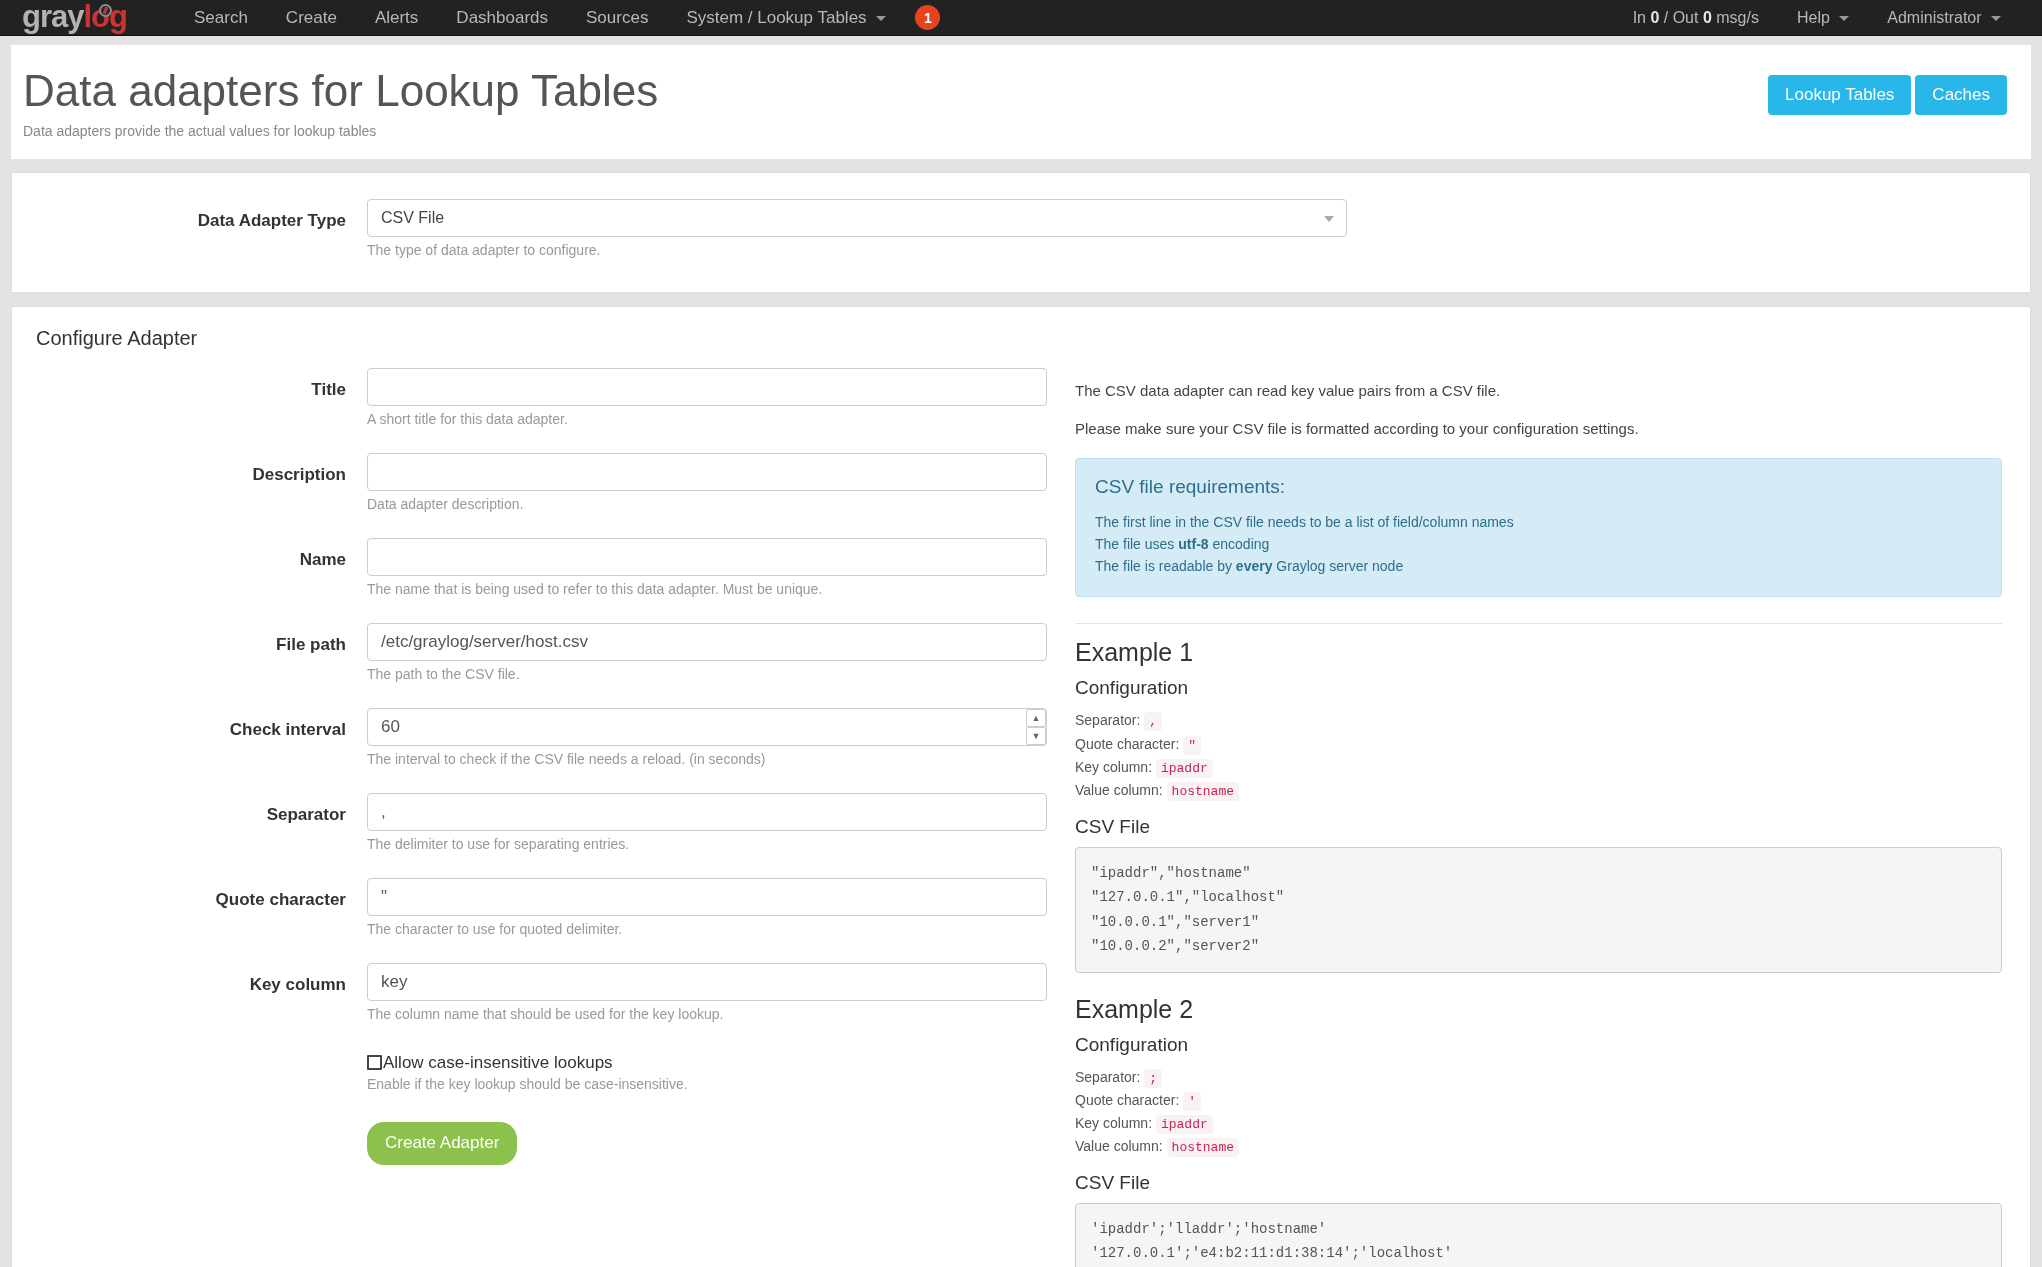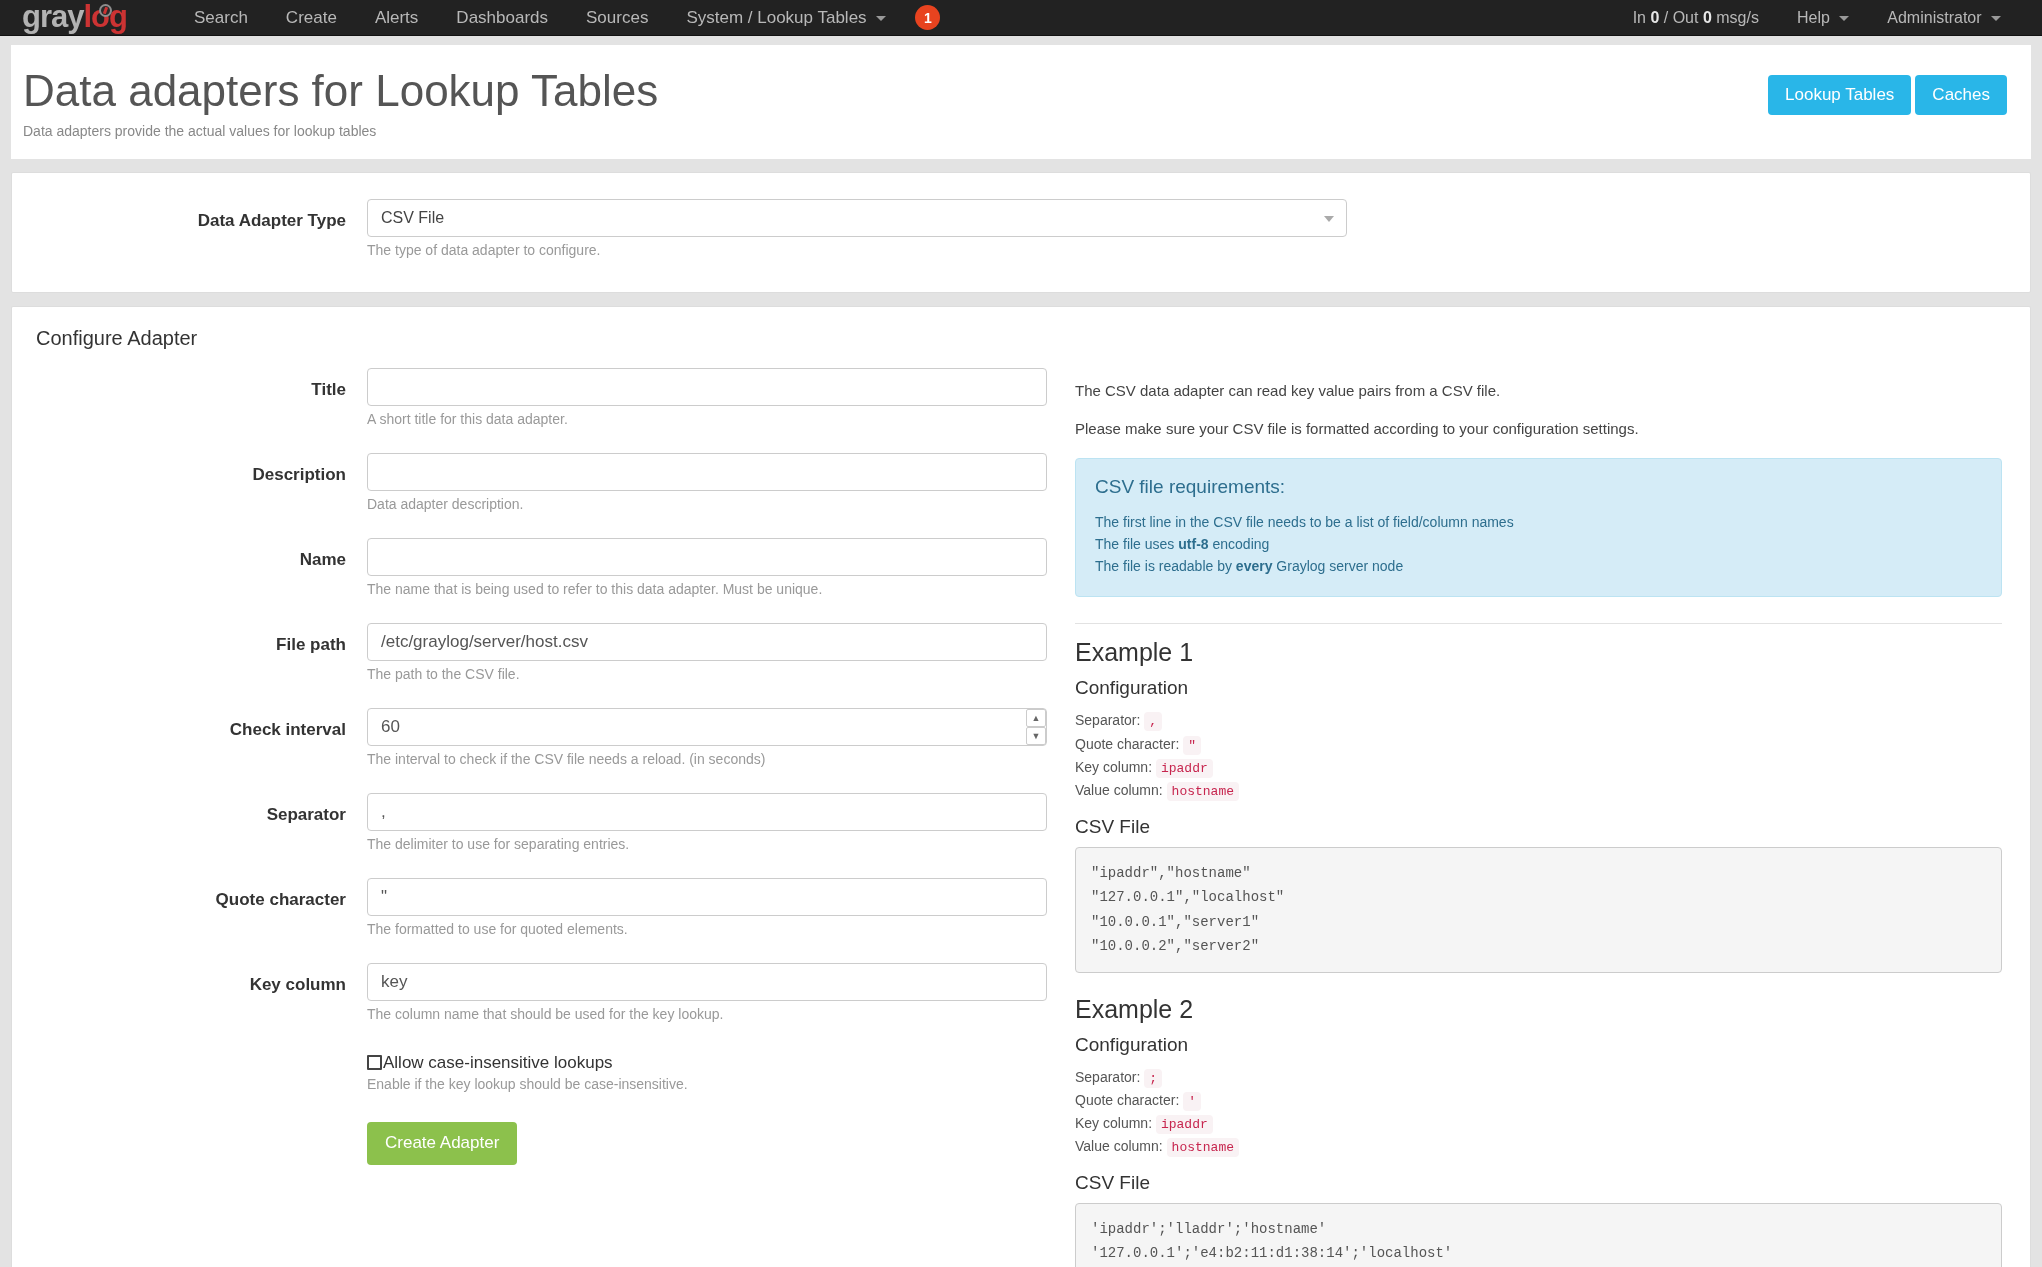--- a/index.html
+++ b/index.html
@@ -112,21 +112,21 @@
   .btn {
     border: none;
     border-radius: 4px;
     font-size: 17px;
     padding: 10px 17px;
     cursor: pointer;
     font-family: "Liberation Sans", sans-serif;
     line-height: 1.2;
   }
   .btn-info { background: #29b6e8; color: #fff; }
-  .btn-success { background: #8cc14c; color: #fff; font-size: 17px; padding: 11px 18px; }
+  .btn-success { background: #8cc14c; color: #fff; font-size: 17px; padding: 11px 18px; border-radius: 17px; }
 
   
   .panel {
     background: #fff;
     margin: 13px 11px 0 11px;
     border: 1px solid #ddd;
     border-radius: 2px;
   }
   .panel.type-panel { padding: 26px 0 34px 0; }
   .panel.config-panel { padding: 20px 0 30px 0; margin-bottom: 0; }
@@ -436,21 +436,21 @@
         <div class="form-ctrl">
           <input class="input" type="text" value="," style="">
           <div class="help-block">The delimiter to use for separating entries.</div>
         </div>
       </div>
 
       <div class="form-row">
         <div class="form-label">Quote character</div>
         <div class="form-ctrl">
           <input class="input" type="text" value="&quot;" style="">
-          <div class="help-block">The formatted to use for quoted elements.</div>
+          <div class="help-block">The character to use for quoted delimiter.</div>
         </div>
       </div>
 
       <div class="form-row">
         <div class="form-label">Key column</div>
         <div class="form-ctrl">
           <input class="input" type="text" value="key" style="">
           <div class="help-block">The column name that should be used for the key lookup.</div>
         </div>
       </div>

